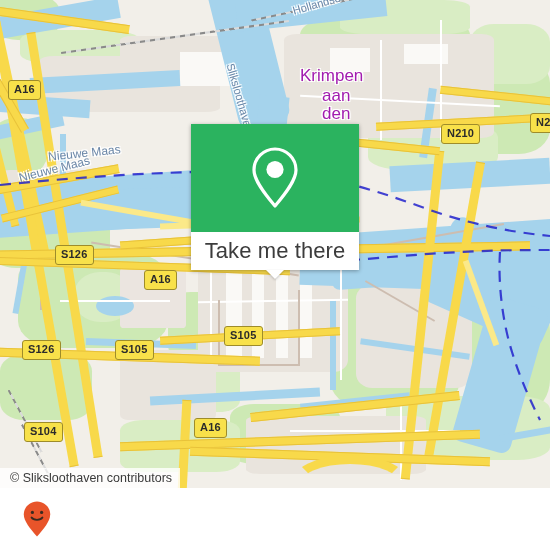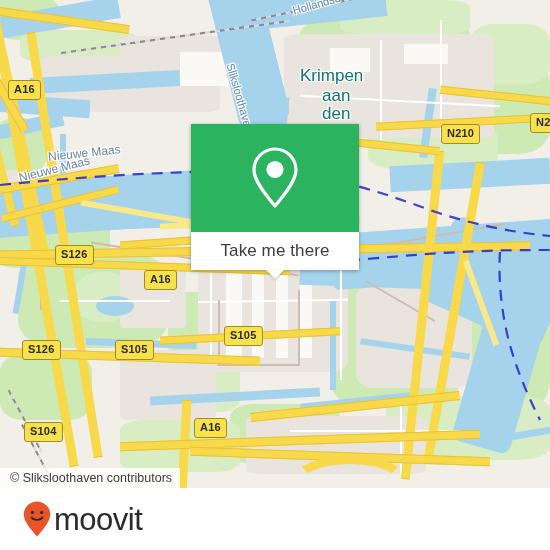--- a/index.html
+++ b/index.html
@@ -57,21 +57,21 @@
     color:#6e6e6e;
     font-family:"Liberation Sans", sans-serif;
     white-space:nowrap;
     text-shadow:
       -1.2px -1.2px 0 rgba(255,255,255,.95),
        1.2px -1.2px 0 rgba(255,255,255,.95),
       -1.2px  1.2px 0 rgba(255,255,255,.95),
        1.2px  1.2px 0 rgba(255,255,255,.95),
        0 0 3px rgba(255,255,255,.95);
   }
-  .place-big  { font-size:17px; color:#0f766e; }
+  .place-big  { font-size:17px; color:#a21caf; }
   .place-med  { font-size:15px; color:#6b6b6b; }
   .water-lbl  { font-size:11px; color:#6b87a8; font-style:normal; }
 
   
   #card {
     position:absolute;
     left:191px; top:124px;
     width:168px;
     box-shadow:0 1px 4px rgba(0,0,0,.33);
   }
@@ -80,21 +80,21 @@
     background:#2bb35f;
     display:flex; align-items:center; justify-content:center;
   }
   #card-foot {
     height:38px;
     background:#ffffff;
     display:flex; align-items:center; justify-content:center;
     position:relative;
   }
   #card-foot-label {
-    font-size:17px;
+    font-size:22px;
     color:#3c3c3c;
     letter-spacing:.1px;
   }
   #card-pointer {
     position:absolute;
     left:50%; margin-left:-9px; bottom:-9px;
     width:0; height:0;
     border-left:9px solid transparent;
     border-right:9px solid transparent;
     border-top:9px solid #ffffff;
@@ -329,17 +329,16 @@
   </div>
 
   <div id="footer">
     <div id="brand">
       <svg width="30" height="38" viewBox="0 0 30 38">
         <path d="M15 1.5 C7.6 1.5 1.8 7.3 1.8 14.5 C1.8 21 8.3 29 15 36.5 C21.7 29 28.2 21 28.2 14.5 C28.2 7.3 22.4 1.5 15 1.5 Z" fill="#e8542a"></path>
         <circle cx="10.4" cy="12.4" r="1.6" fill="#3a2a20"></circle>
         <circle cx="19.6" cy="12.4" r="1.6" fill="#3a2a20"></circle>
         <path d="M9.6 17.6 C11.4 20.6 18.6 20.6 20.4 17.6" fill="none" stroke="#3a2a20" stroke-width="1.9" stroke-linecap="round"></path>
       </svg>
-      <span id="brand-word">moovit</span>
     </div>
   </div>
 
 </div>
 
 </body></html>

